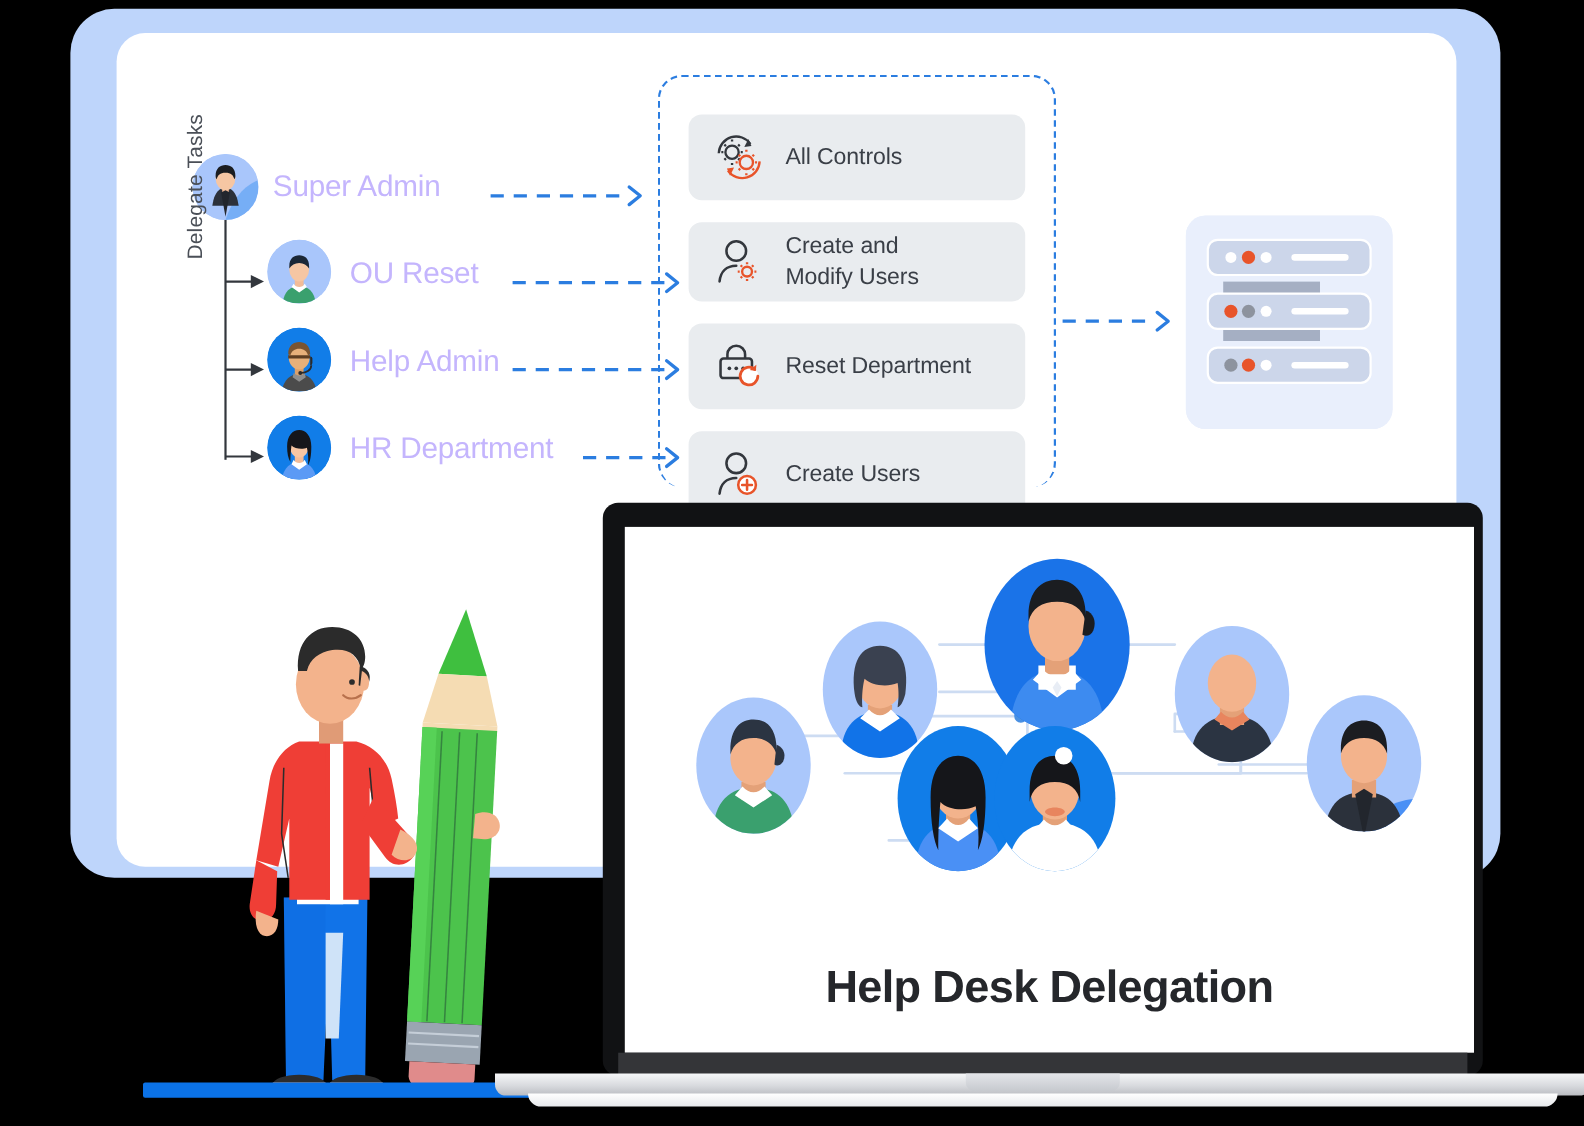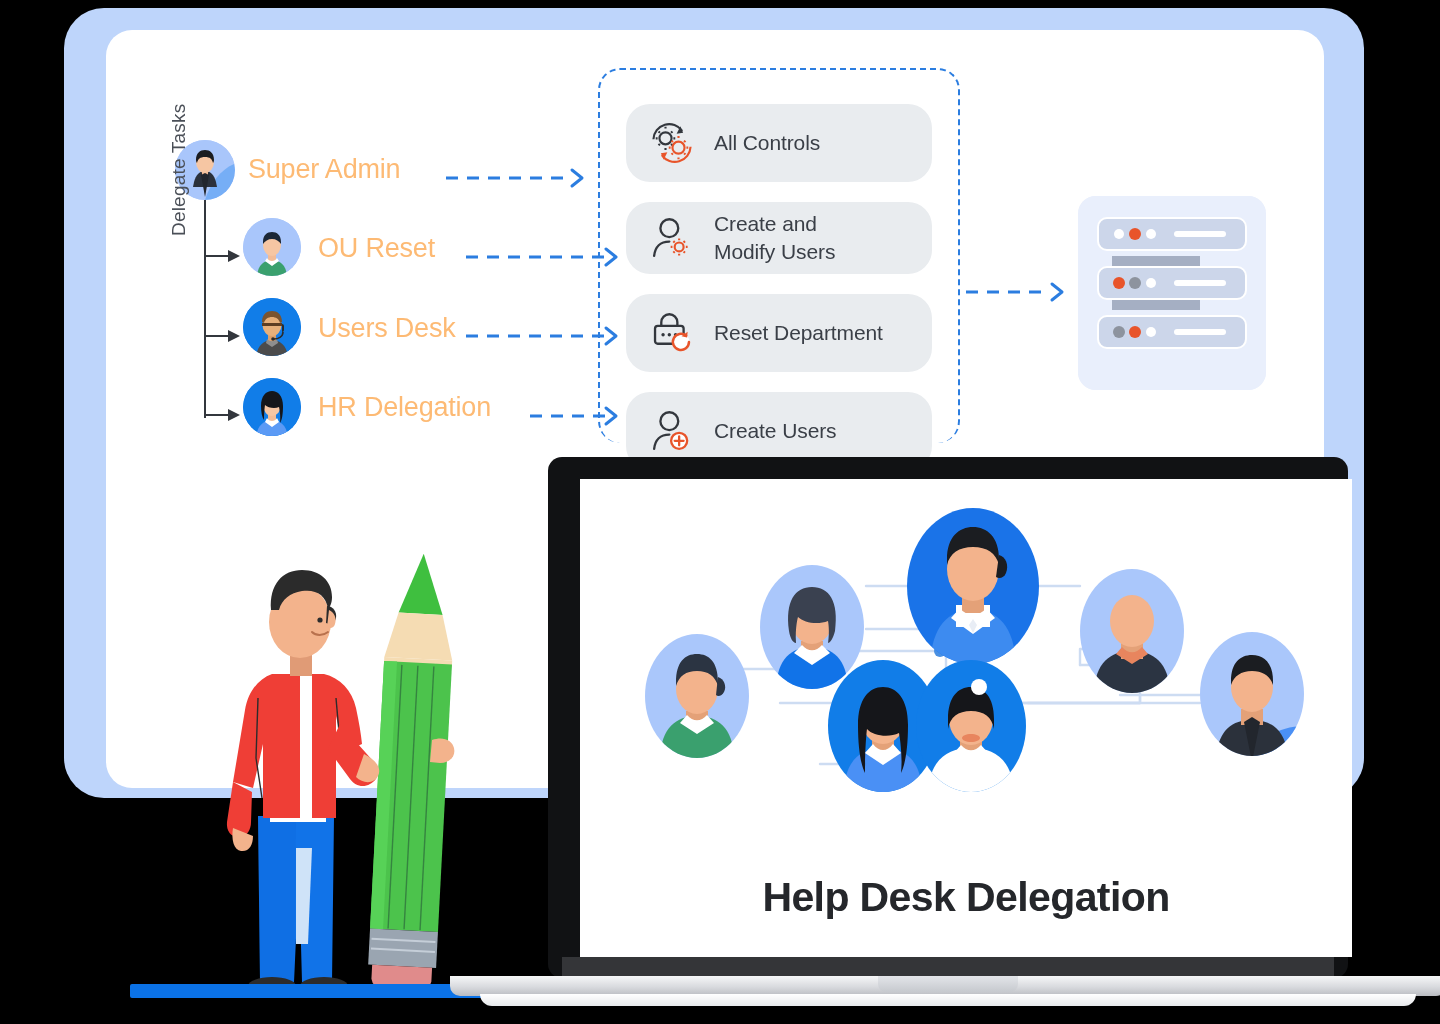--- a/index.html
+++ b/index.html
@@ -8,46 +8,46 @@
 
   
   .board-frame{position:absolute;left:64px;top:8px;width:1300px;height:790px;
     background:#bed5fb;border-radius:40px;}
   .board-inner{position:absolute;left:42px;top:22px;width:1218px;height:758px;
     background:#ffffff;border-radius:26px;}
 
   
   .hier{position:absolute;left:170px;top:140px;width:420px;height:310px;}
   .avatar{position:absolute;border-radius:50%;overflow:hidden;}
-  .av-label{position:absolute;font-size:27px;color:#fdba74;white-space:nowrap;
+  .av-label{position:absolute;font-size:27px;color:#c4b5fd;white-space:nowrap;
     letter-spacing:-.2px;font-family:"Liberation Sans",sans-serif;}
 
   .delegate-label{position:absolute;left:168px;top:236px;
     transform:rotate(-90deg);transform-origin:left top;
     font-size:19px;color:#4a4f57;white-space:nowrap;letter-spacing:.2px;}
 
   
   .dash-box{position:absolute;left:598px;top:68px;width:362px;height:375px;
     border:2px dashed #2b7de0;border-radius:22px;border-bottom:none;box-sizing:border-box;}
   .cards{position:absolute;left:626px;top:104px;width:306px;}
-  .card{position:relative;background:#e9ecef;border-radius:24px;height:78px;
+  .card{position:relative;background:#e9ecef;border-radius:12px;height:78px;
     margin-bottom:20px;display:flex;align-items:center;gap:14px;padding-left:18px;box-sizing:border-box;}
   .card.tall{height:72px;}
   .card-label{font-size:21px;color:#3a3f47;line-height:1.35;letter-spacing:-.1px;}
   .card-icon{width:56px;height:56px;flex:0 0 56px;display:flex;align-items:center;justify-content:center;}
 
   
   .server{position:absolute;left:1078px;top:196px;width:188px;height:194px;
     background:#e9effc;border-radius:18px;}
 
   
   .laptop{position:absolute;left:548px;top:457px;width:800px;height:545px;}
   .laptop-lid{position:absolute;left:0;top:0;width:800px;height:521px;
     background:#111214;border-radius:14px;}
-  .laptop-screen{position:absolute;left:32px;top:22px;width:772px;height:478px;background:#fff;}
+  .laptop-screen{position:absolute;left:20px;top:22px;width:772px;height:478px;background:#fff;}
   .laptop-chin{position:absolute;left:14px;top:500px;width:772px;height:21px;background:#343538;}
   .laptop-base{position:absolute;left:-98px;top:519px;width:996px;height:20px;
     background:linear-gradient(180deg,#f6f7f8 0%,#d8dade 55%,#babcc1 100%);border-radius:0 0 10px 10px;}
   .laptop-base2{position:absolute;left:-68px;top:537px;width:936px;height:12px;
     background:linear-gradient(180deg,#ffffff 0%,#e7e9ec 100%);border-radius:0 0 40px 40px;}
   .laptop-notch{position:absolute;left:330px;top:519px;width:140px;height:16px;
     background:linear-gradient(180deg,#e3e5e9 0%,#c6c9ce 100%);border-radius:0 0 8px 8px;}
 
   .diagram{position:absolute;left:0;top:0;width:772px;height:390px;}
   .laptop-title{position:absolute;left:0;top:395px;width:772px;text-align:center;
@@ -112,33 +112,33 @@
         <path d="M25 36h8v8h-8z" fill="#dba06b"></path>
         <path d="M24 41c3 3 7 3 10 0l1 4-6 4-6-4z" fill="#8e8e8e"></path>
         <ellipse cx="29" cy="27" rx="9.5" ry="11" fill="#e7b07a"></ellipse>
         <path d="M19 24c0-8 5-11 10-11s10 3 10 11l-2 1c-1-4-4-6-8-6s-7 2-8 6z" fill="#7a5430"></path>
         <path d="M19 25h20v3H19z" fill="#5e3e22"></path>
         <path d="M39 26a2 2 0 0 1 2 2v4a2 2 0 0 1-2 2v-8z" fill="#2b2b2b"></path>
         <path d="M40 34c0 5-5 7-9 7" stroke="#2b2b2b" stroke-width="1.6" fill="none"></path>
         <circle cx="30" cy="41" r="1.8" fill="#2b2b2b"></circle>
       </svg>
     </div>
-    <div class="av-label" style="left:148px;top:173px;">Users Desk</div>
+    <div class="av-label" style="left:148px;top:173px;">Help Admin</div>
 
     <div class="avatar" style="left:73px;top:238px;width:58px;height:58px;background:#117de8;">
       <svg viewBox="0 0 58 58" width="58" height="58">
         <circle cx="29" cy="29" r="29" fill="#117de8"></circle>
         <path d="M13 58c2-11 8-16 16-16s14 5 16 16z" fill="#5b9af5"></path>
         <path d="M25 36h8v8h-8z" fill="#f2bc98"></path>
         <path d="M24 40c2 4 8 4 10 0l2 4-7 5-7-5z" fill="#ffffff"></path>
         <ellipse cx="29" cy="27" rx="9" ry="11" fill="#f6c6a3"></ellipse>
         <path d="M18 28c0-10 5-15 11-15s11 5 11 15c0 8-1 14-3 17 1-8-1-16-1-16-4 2-11 1-14-2 0 0-1 7-1 15-2-3-3-8-3-14z" fill="#15161a"></path>
       </svg>
     </div>
-    <div class="av-label" style="left:148px;top:252px;">HR Delegation</div>
+    <div class="av-label" style="left:148px;top:252px;">HR Department</div>
   </div>
 
   <div class="delegate-label">Delegate Tasks</div>
 
   <svg style="position:absolute;left:0;top:0;width:1440px;height:1024px;pointer-events:none;">
     <g stroke="#2b7de0" stroke-width="3" fill="none" stroke-dasharray="12 9">
       <line x1="446" y1="178" x2="572" y2="178"></line>
       <line x1="466" y1="257" x2="606" y2="257"></line>
       <line x1="466" y1="336" x2="606" y2="336"></line>
       <line x1="530" y1="416" x2="606" y2="416"></line>

